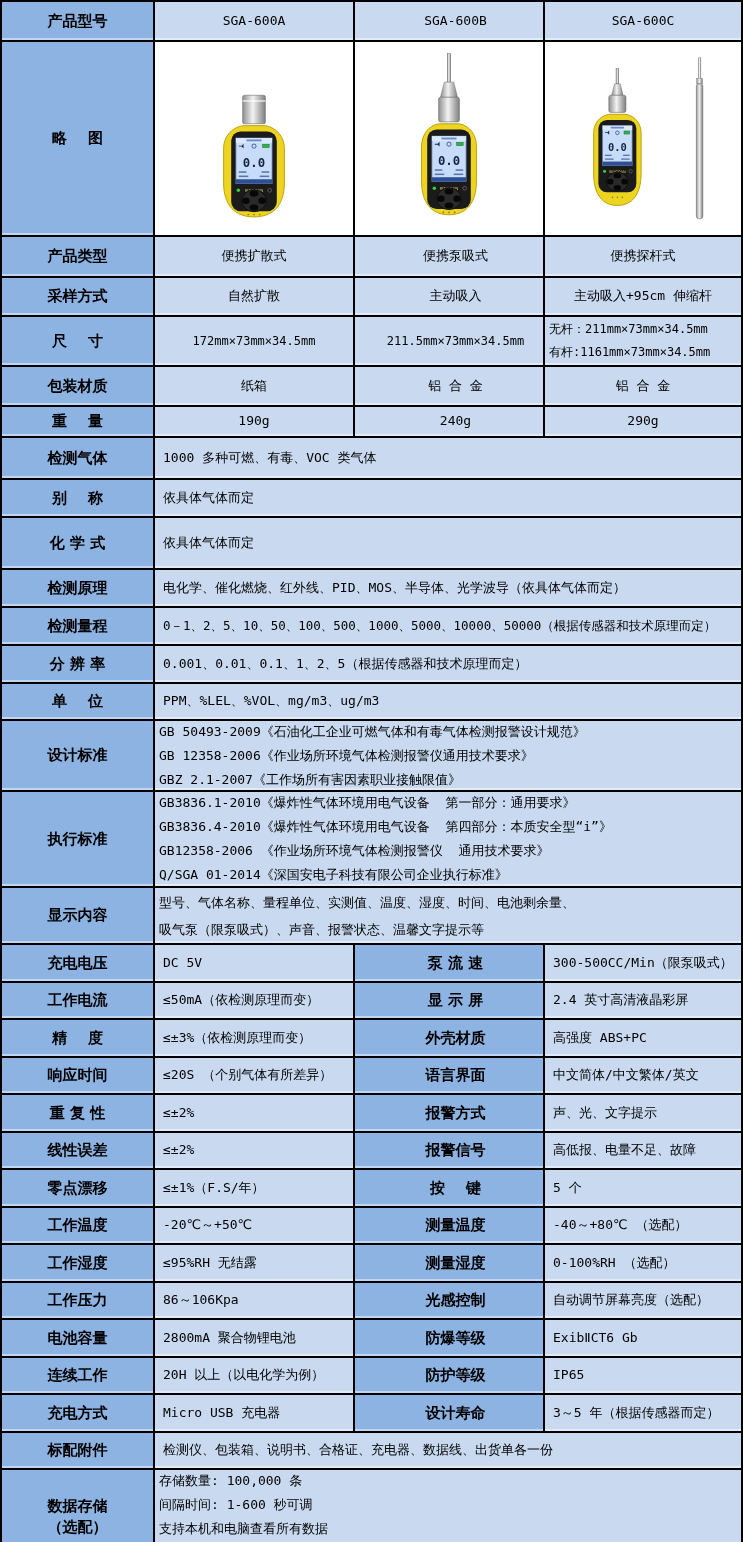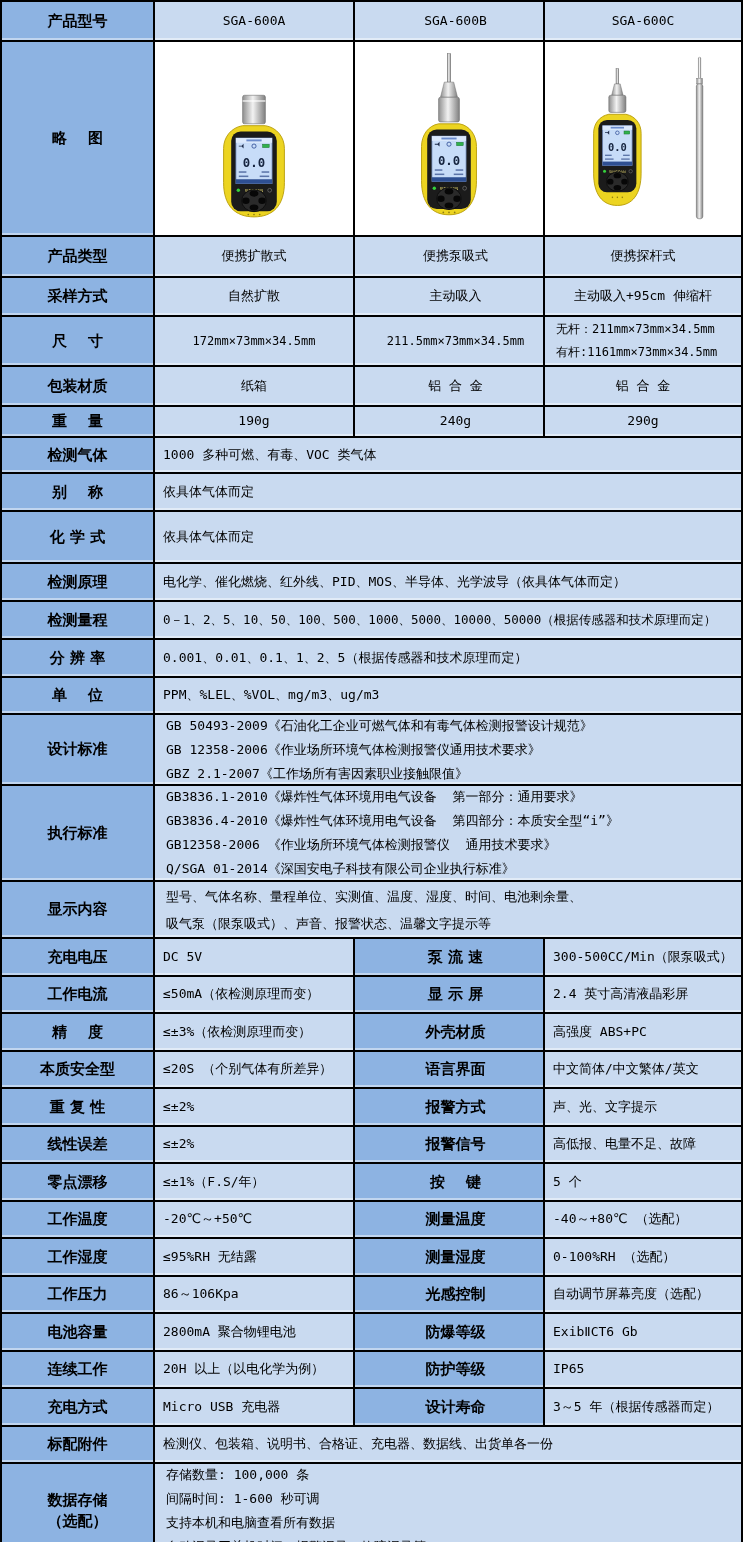--- a/index.html
+++ b/index.html
@@ -22,21 +22,21 @@
   .cw-a{width:200px;flex:0 0 200px;}
   .cw-b{width:190px;flex:0 0 190px;padding-left:13px;}
   .cw-c{flex:1;}
   .cw-full{flex:1;}
   .lab{background:var(--label_bg);justify-content:center;text-align:center;
        font-weight:bold;font-size:15px;white-space:pre-wrap;line-height:1.35;}
   .val{background:var(--value_bg);font-size:13px;white-space:pre-wrap;
        font-family:"DejaVu Sans Mono","DejaVu Sans",sans-serif;line-height:1.4;}
   .val.center{justify-content:center;text-align:center;}
   .val.left{justify-content:flex-start;padding:11px 8px;}
-  .val.col{flex-direction:column;justify-content:center;align-items:flex-start;padding:3px 11px;}
+  .val.col{flex-direction:column;justify-content:center;align-items:flex-start;padding:3px 4px;}
   .val.col .ln{line-height:24px;}
   .val.col.tight .ln{line-height:23px;font-size:12px;}
   .val.col.wide .ln{line-height:27px;}
   .imgcell{background:var(--image_bg);justify-content:center;align-items:center;padding:4px;}
   .lab.col2{flex-direction:column;justify-content:center;}
   svg{display:block;}
 </style>
 </head>
 <body>
 
@@ -232,21 +232,21 @@
     <div class="cell val center cw-c">铝 合 金</div>
   </div>
 
   <div class="row" style="height:31px">
     <div class="cell lab cw-lab">重    量</div>
     <div class="cell val center cw-a">190g</div>
     <div class="cell val center cw-b">240g</div>
     <div class="cell val center cw-c">290g</div>
   </div>
 
-  <div class="row" style="height:36px">
+  <div class="row" style="height:42px">
     <div class="cell lab cw-lab">检测气体</div>
     <div class="cell val left cw-full">1000 多种可燃、有毒、VOC 类气体</div>
   </div>
   <div class="row" style="height:38px">
     <div class="cell lab cw-lab">别    称</div>
     <div class="cell val left cw-full">依具体气体而定</div>
   </div>
   <div class="row" style="height:52px">
     <div class="cell lab cw-lab">化 学 式</div>
     <div class="cell val left cw-full">依具体气体而定</div>
@@ -307,21 +307,21 @@
     <div class="cell lab cw-b">显 示 屏</div>
     <div class="cell val left cw-c">2.4 英寸高清液晶彩屏</div>
   </div>
   <div class="row" style="height:38px">
     <div class="cell lab cw-lab">精    度</div>
     <div class="cell val left cw-a">≤±3%（依检测原理而变）</div>
     <div class="cell lab cw-b">外壳材质</div>
     <div class="cell val left cw-c">高强度 ABS+PC</div>
   </div>
   <div class="row" style="height:37px">
-    <div class="cell lab cw-lab">本质安全型</div>
+    <div class="cell lab cw-lab">响应时间</div>
     <div class="cell val left cw-a">≤20S （个别气体有所差异）</div>
     <div class="cell lab cw-b">语言界面</div>
     <div class="cell val left cw-c">中文简体/中文繁体/英文</div>
   </div>
   <div class="row" style="height:38px">
     <div class="cell lab cw-lab">重 复 性</div>
     <div class="cell val left cw-a">≤±2%</div>
     <div class="cell lab cw-b">报警方式</div>
     <div class="cell val left cw-c">声、光、文字提示</div>
   </div>

